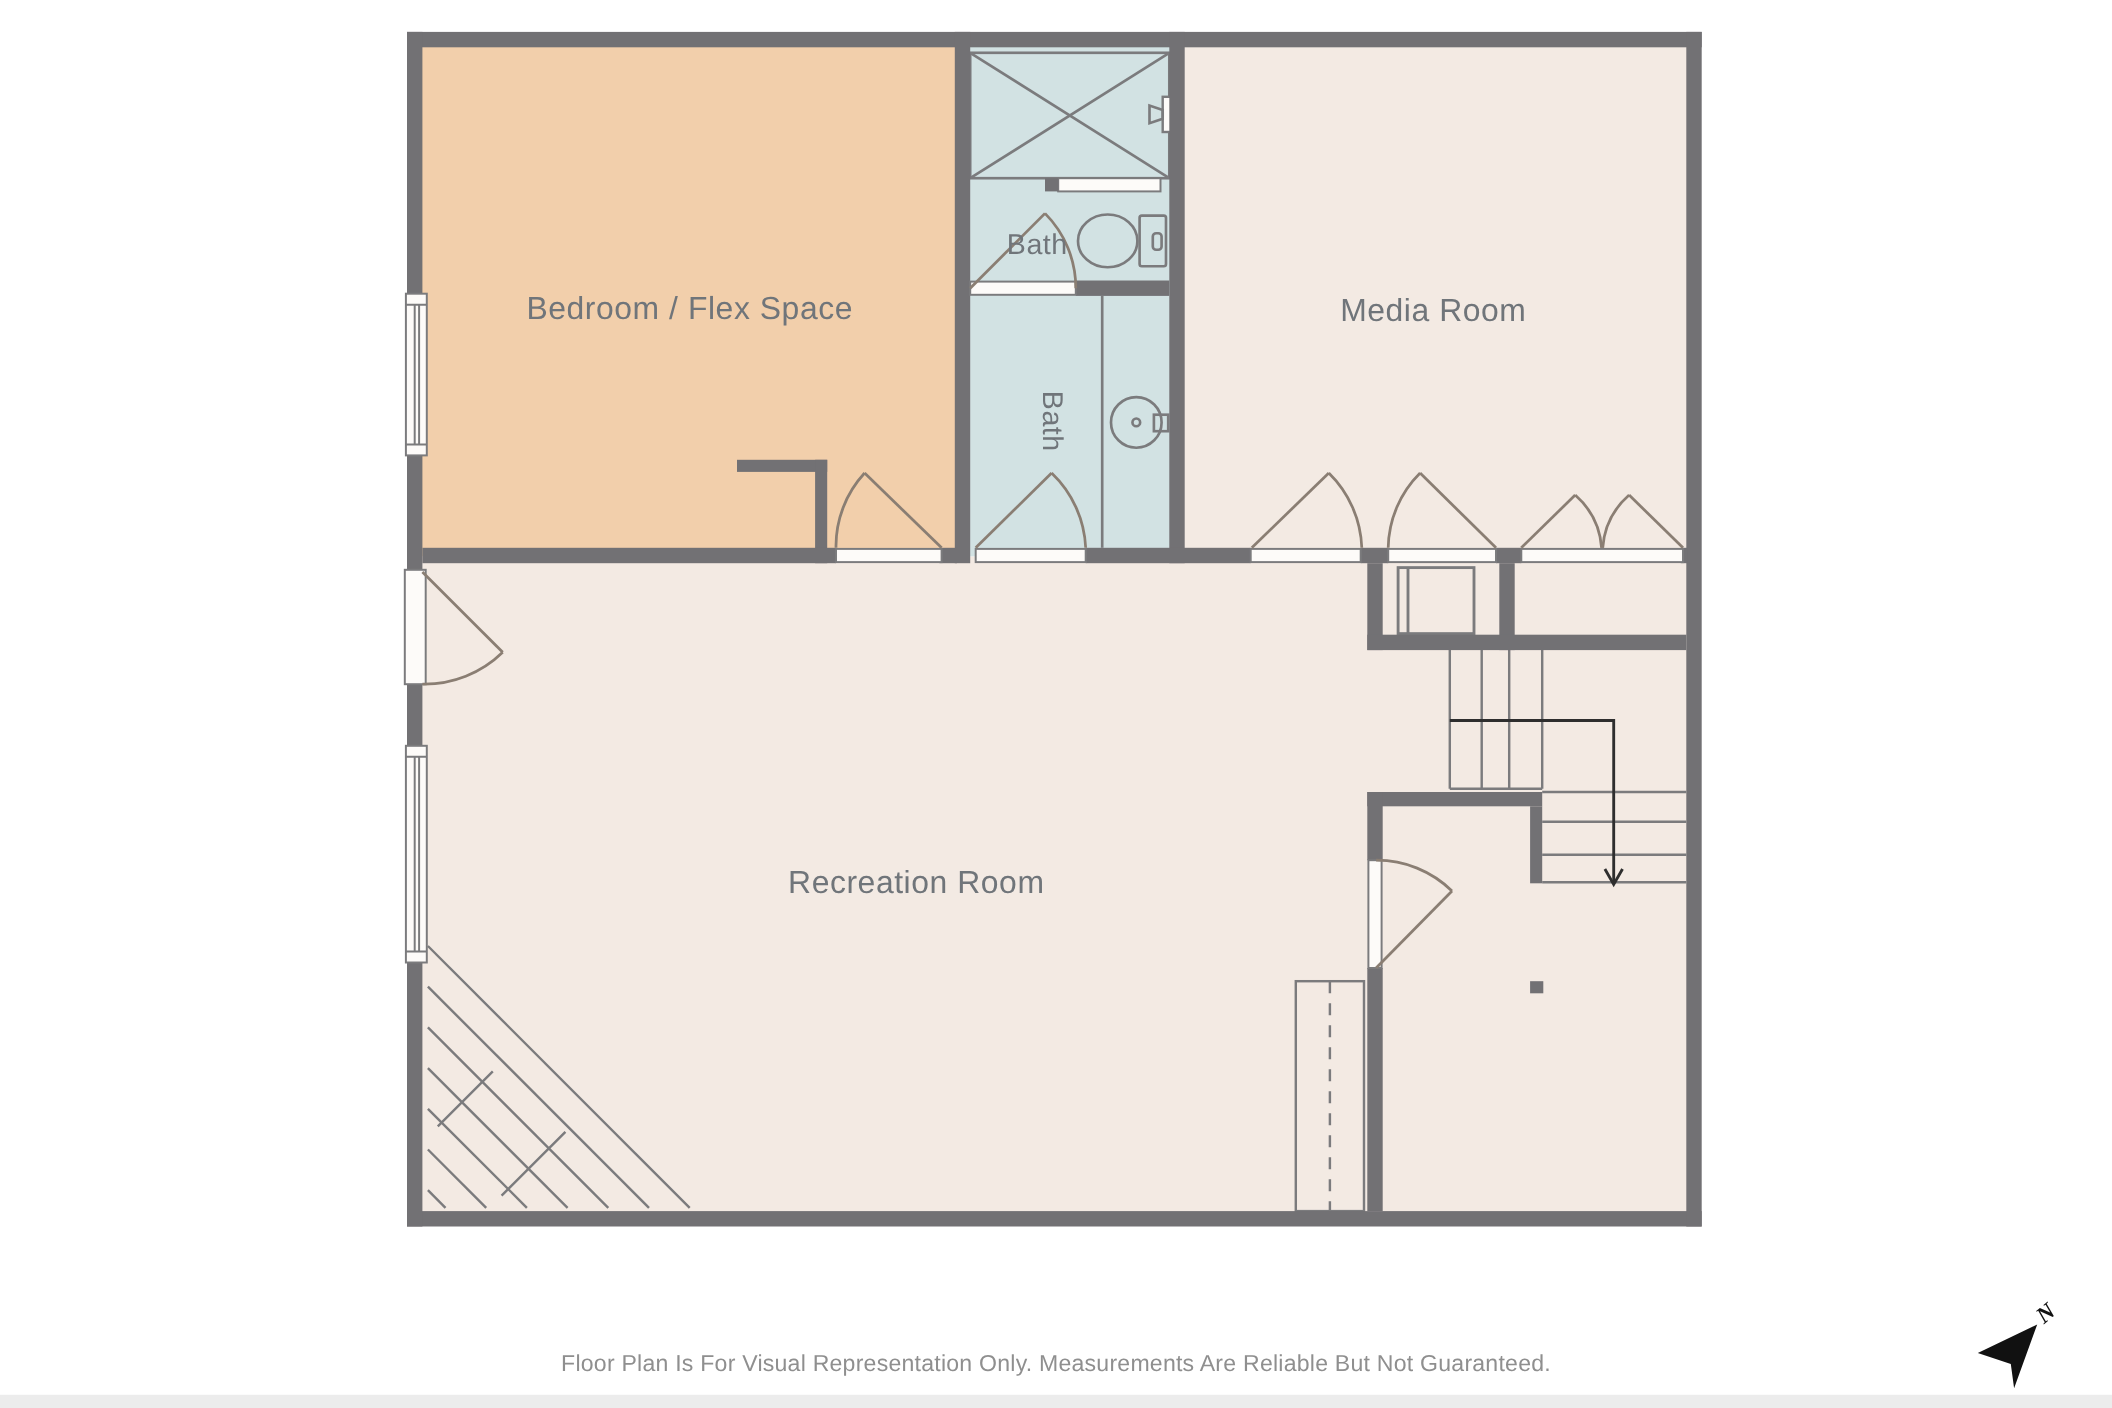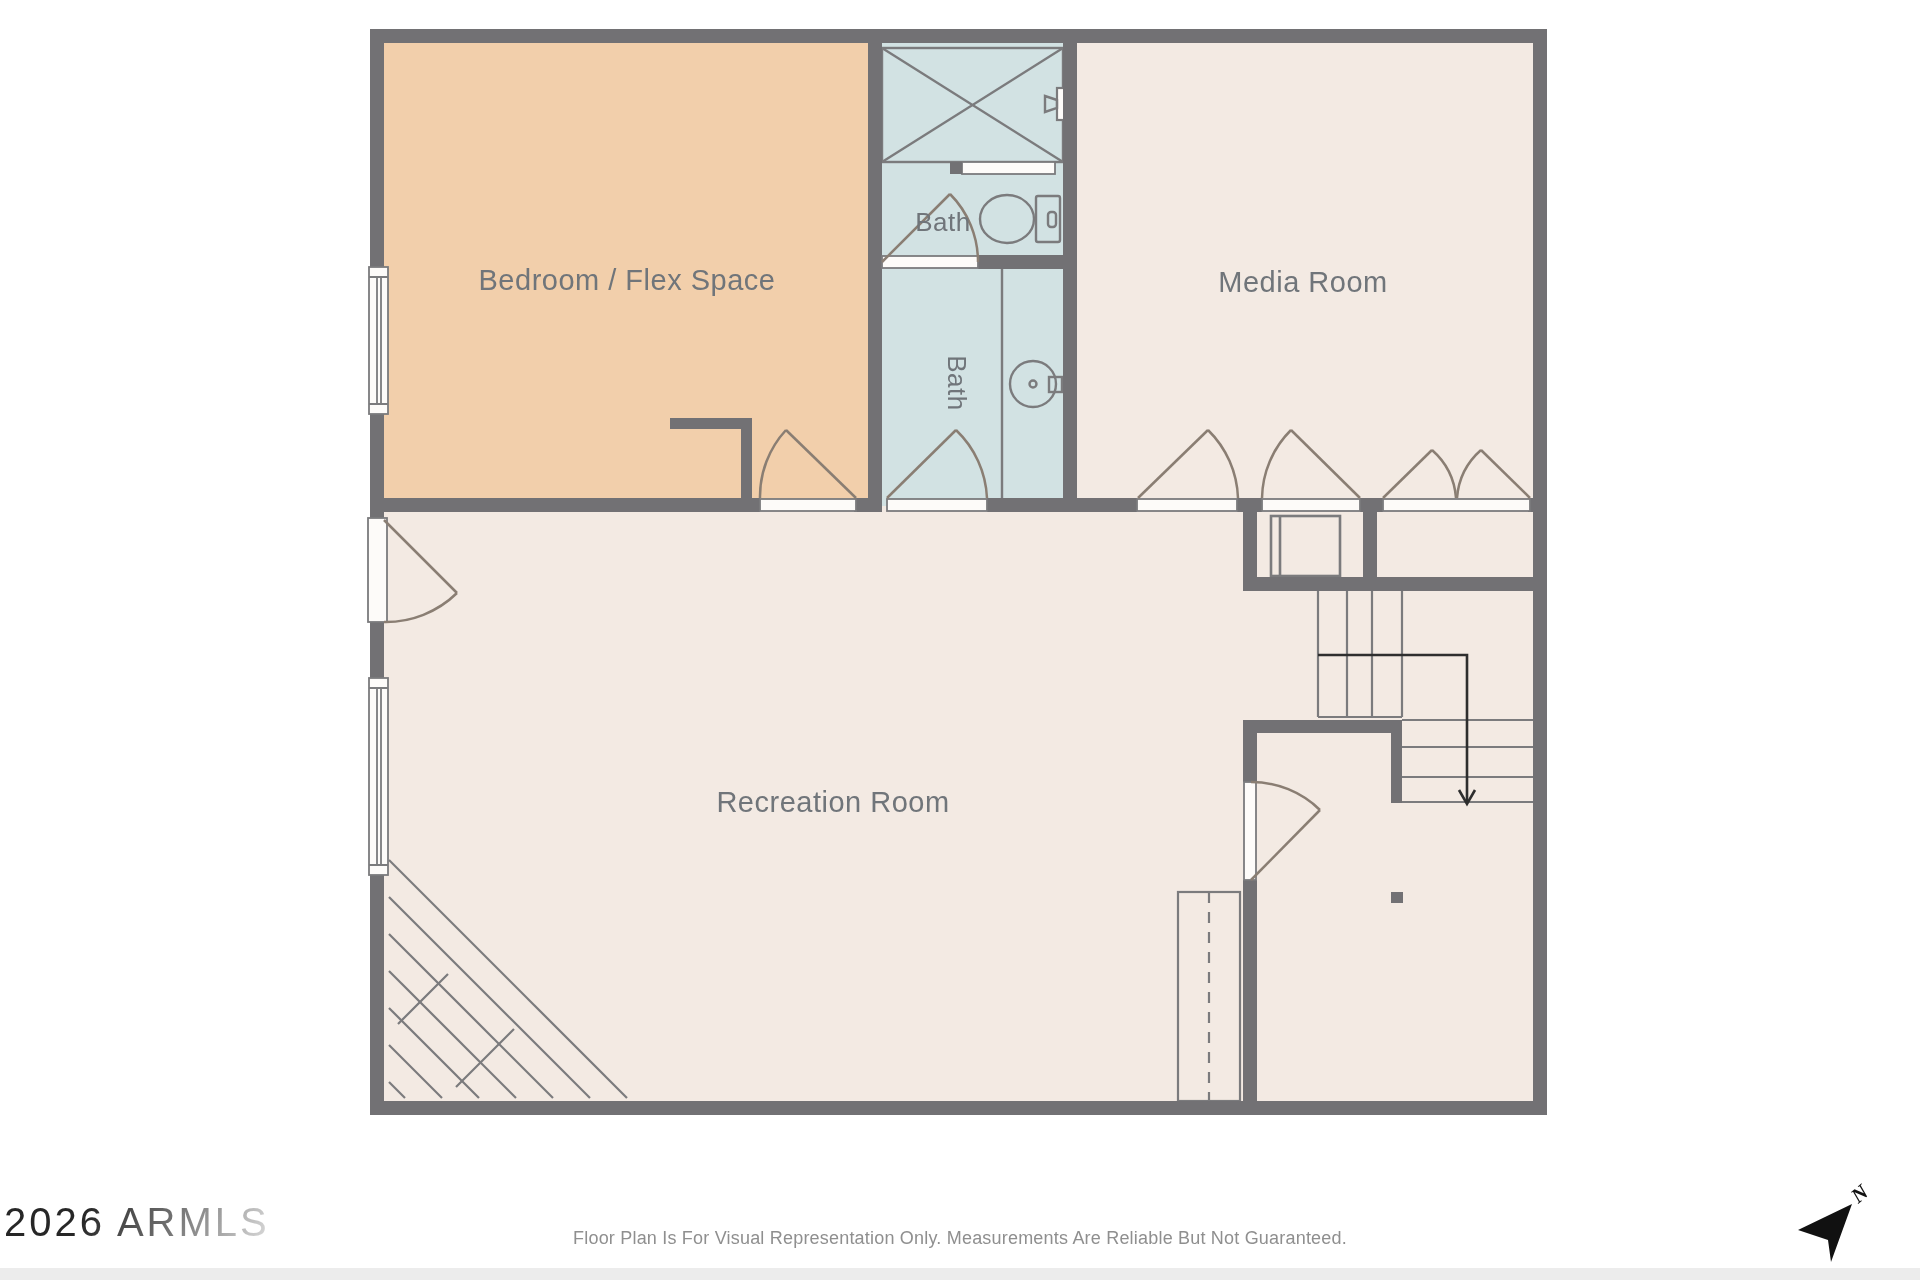--- a/index.html
+++ b/index.html
@@ -29,21 +29,21 @@
   .compass-n{fill:var(--c-compass);font-size:21px;font-style:italic;
              font-weight:bold;text-anchor:middle;
              font-family:"Liberation Serif",serif;}
 
   #watermark{position:absolute;left:4px;top:1200px;font-size:40px;
              letter-spacing:3px;white-space:nowrap;color:transparent;
              background:linear-gradient(115deg,rgba(20,20,20,.92) 30%,rgba(60,60,60,.75) 60%,rgba(160,160,160,.35) 100%);
              -webkit-background-clip:text;background-clip:text;
              font-family:"Liberation Sans",sans-serif;}
   #disclaimer{position:absolute;left:0;top:1228px;width:100%;text-align:center;
-              font-size:18px;color:#8f8f8f;letter-spacing:.2px;}
+              font-size:21px;color:#8f8f8f;letter-spacing:.2px;}
   #bottom-band{position:absolute;left:0;bottom:0;width:100%;height:12px;
                background:#ececec;}
 </style>
 </head>
 <body>
 
 <div id="stage">
 <svg width="1920" height="1280" viewBox="0 0 1920 1280">
 
   <g>
@@ -217,16 +217,15 @@
   <text class="room-label bath-label" x="948" y="383" transform="rotate(90 948 383)">Bath</text>
   <text class="room-label" x="1303" y="292">Media Room</text>
   <text class="room-label" x="833" y="812">Recreation Room</text>
 
   <g>
     <polygon class="compass" points="1852,1204 1798,1230 1828,1240 1831,1262"></polygon>
     <text class="compass-n" x="1864" y="1199" transform="rotate(-40 1864 1199)">N</text>
   </g>
 </svg>
 
-<div id="watermark">2026 ARMLS</div>
 <div id="disclaimer">Floor Plan Is For Visual Representation Only. Measurements Are Reliable But Not Guaranteed.</div>
 <div id="bottom-band"></div>
 </div>
 
 </body></html>

